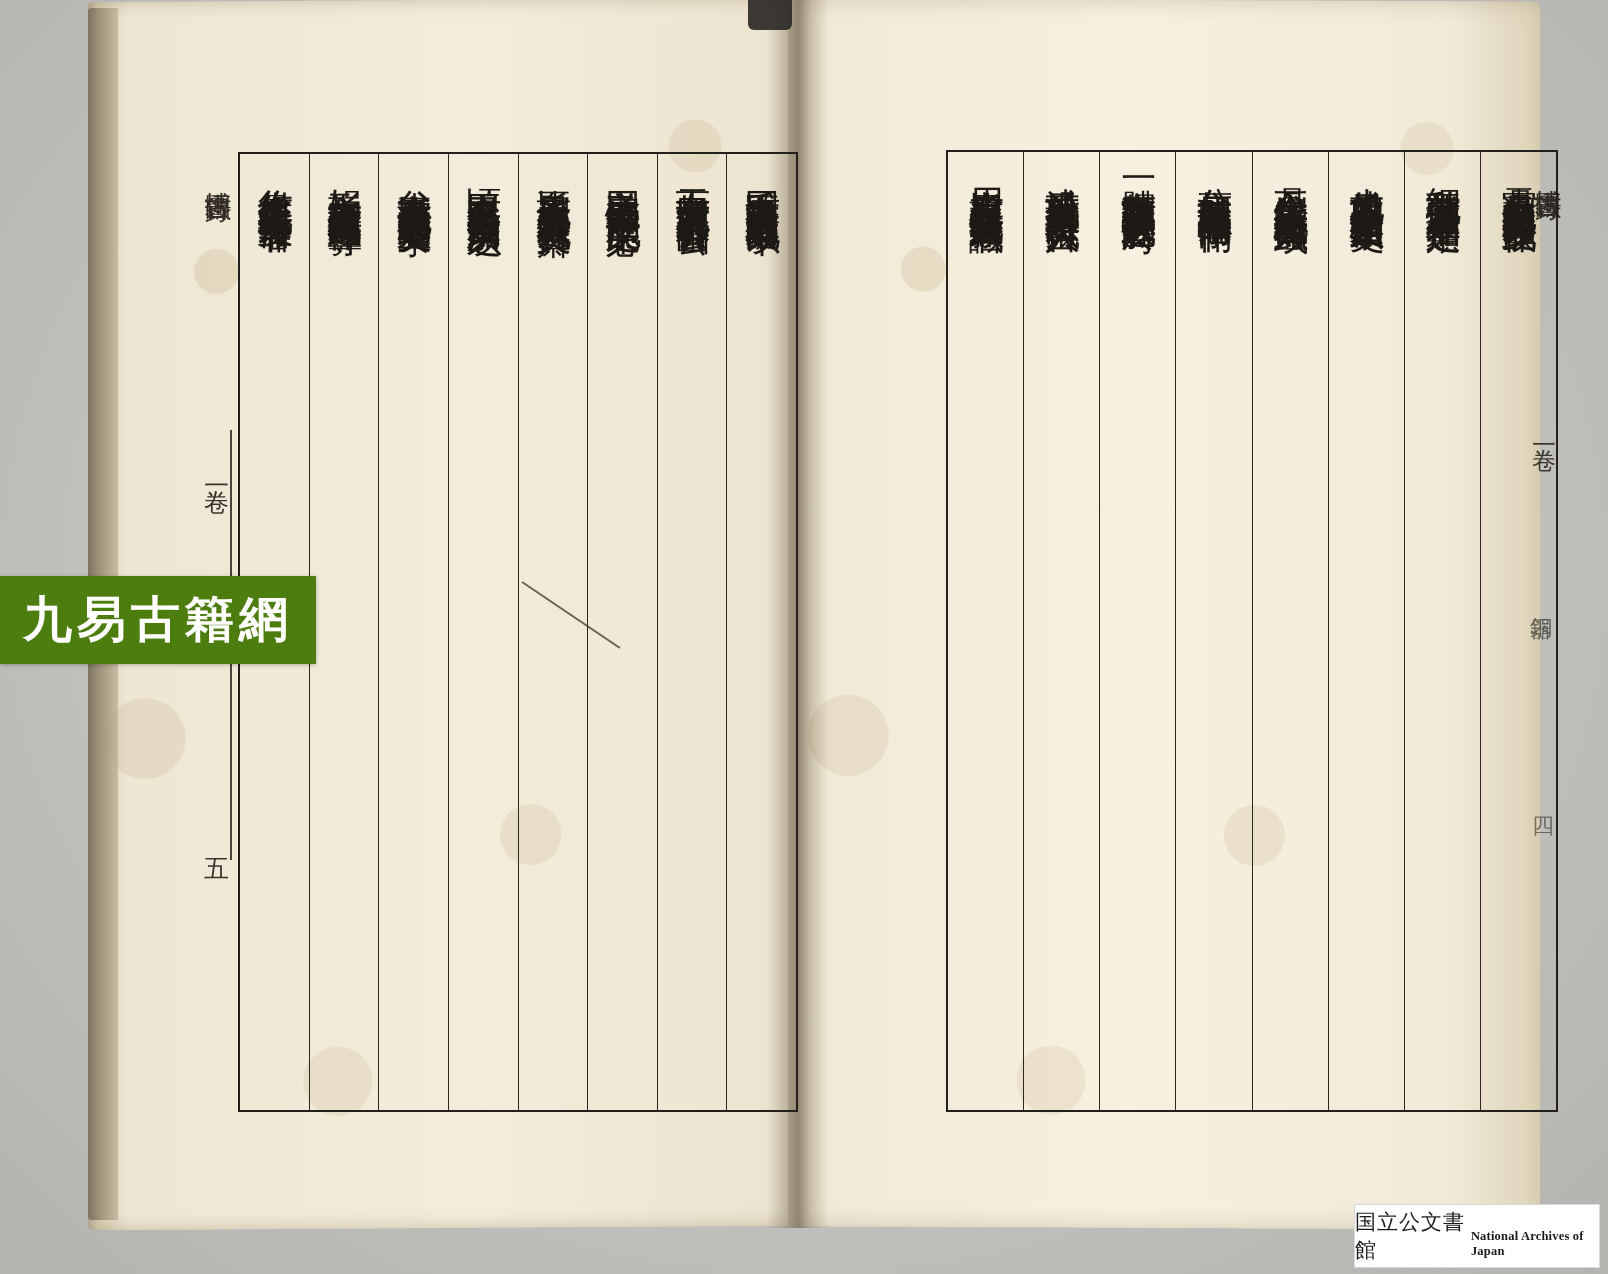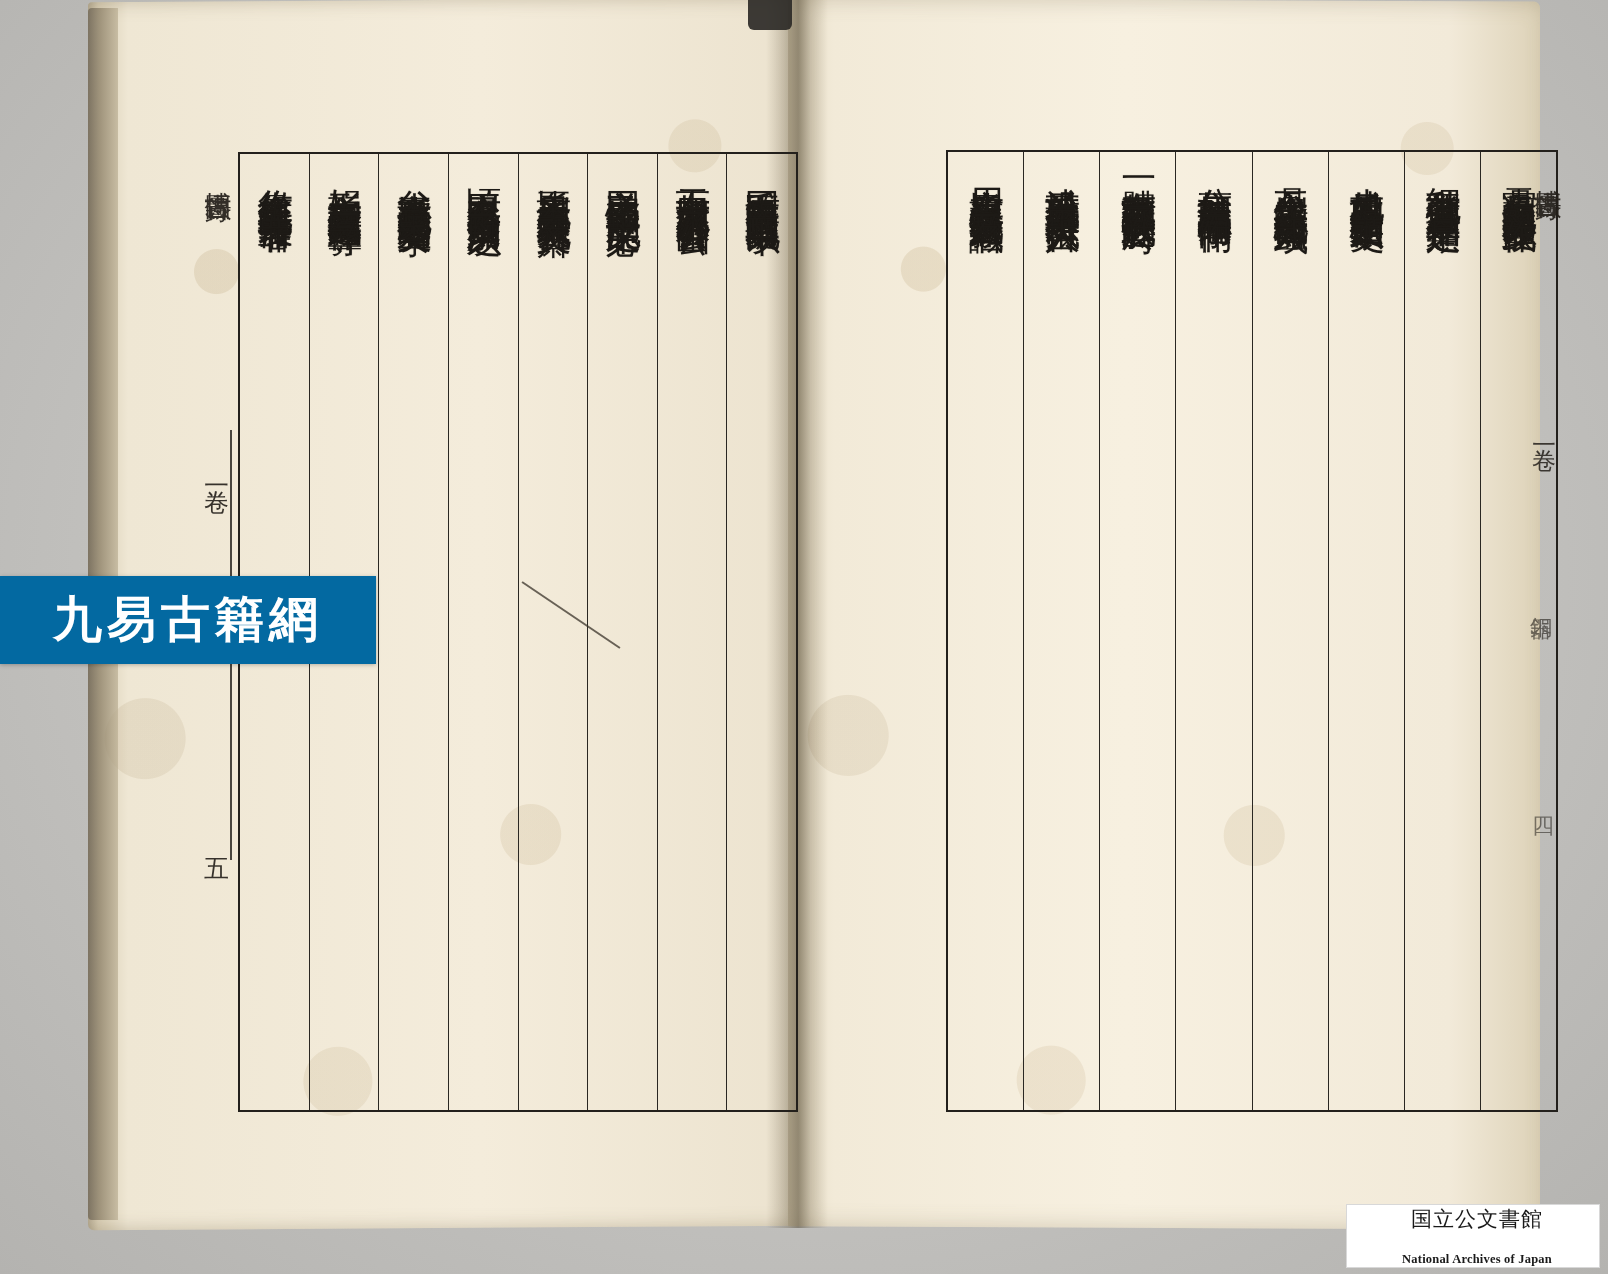--- a/index.html
+++ b/index.html
@@ -183,23 +183,23 @@
     background: #3a332a;
     transform: rotate(34deg);
     opacity: .75;
   }
 
   
   .watermark {
     position: absolute;
     left: 0px;
     top: 576px;
-    width: 376px;
+    width: 316px;
     height: 88px;
-    background: #0369a1;
+    background: #4d7c0f;
     display: flex;
     align-items: center;
     justify-content: center;
     color: #ffffff;
     font-family: "DejaVu Serif", serif;
     font-size: 49px;
     font-weight: bold;
     letter-spacing: 5px;
     box-shadow: 0 1px 4px rgba(0,0,0,0.25);
   }
@@ -207,25 +207,24 @@
   
   .credit {
     position: absolute;
     right: 8px;
     bottom: 6px;
     width: 244px;
     height: 62px;
     background: #ffffff;
     border: 1px solid #d8d8d8;
     display: flex;
-    flex-direction: column;
+    flex-direction: row;
     align-items: center;
     justify-content: center;
     gap: 3px;
-    padding-left: 8px;
   }
   .credit .jp {
     font-family: "DejaVu Serif", serif;
     font-size: 21px;
     color: #1a1a1a;
     letter-spacing: 1px;
   }
   .credit .en {
     font-family: "Liberation Serif", serif;
     font-size: 12.5px;

